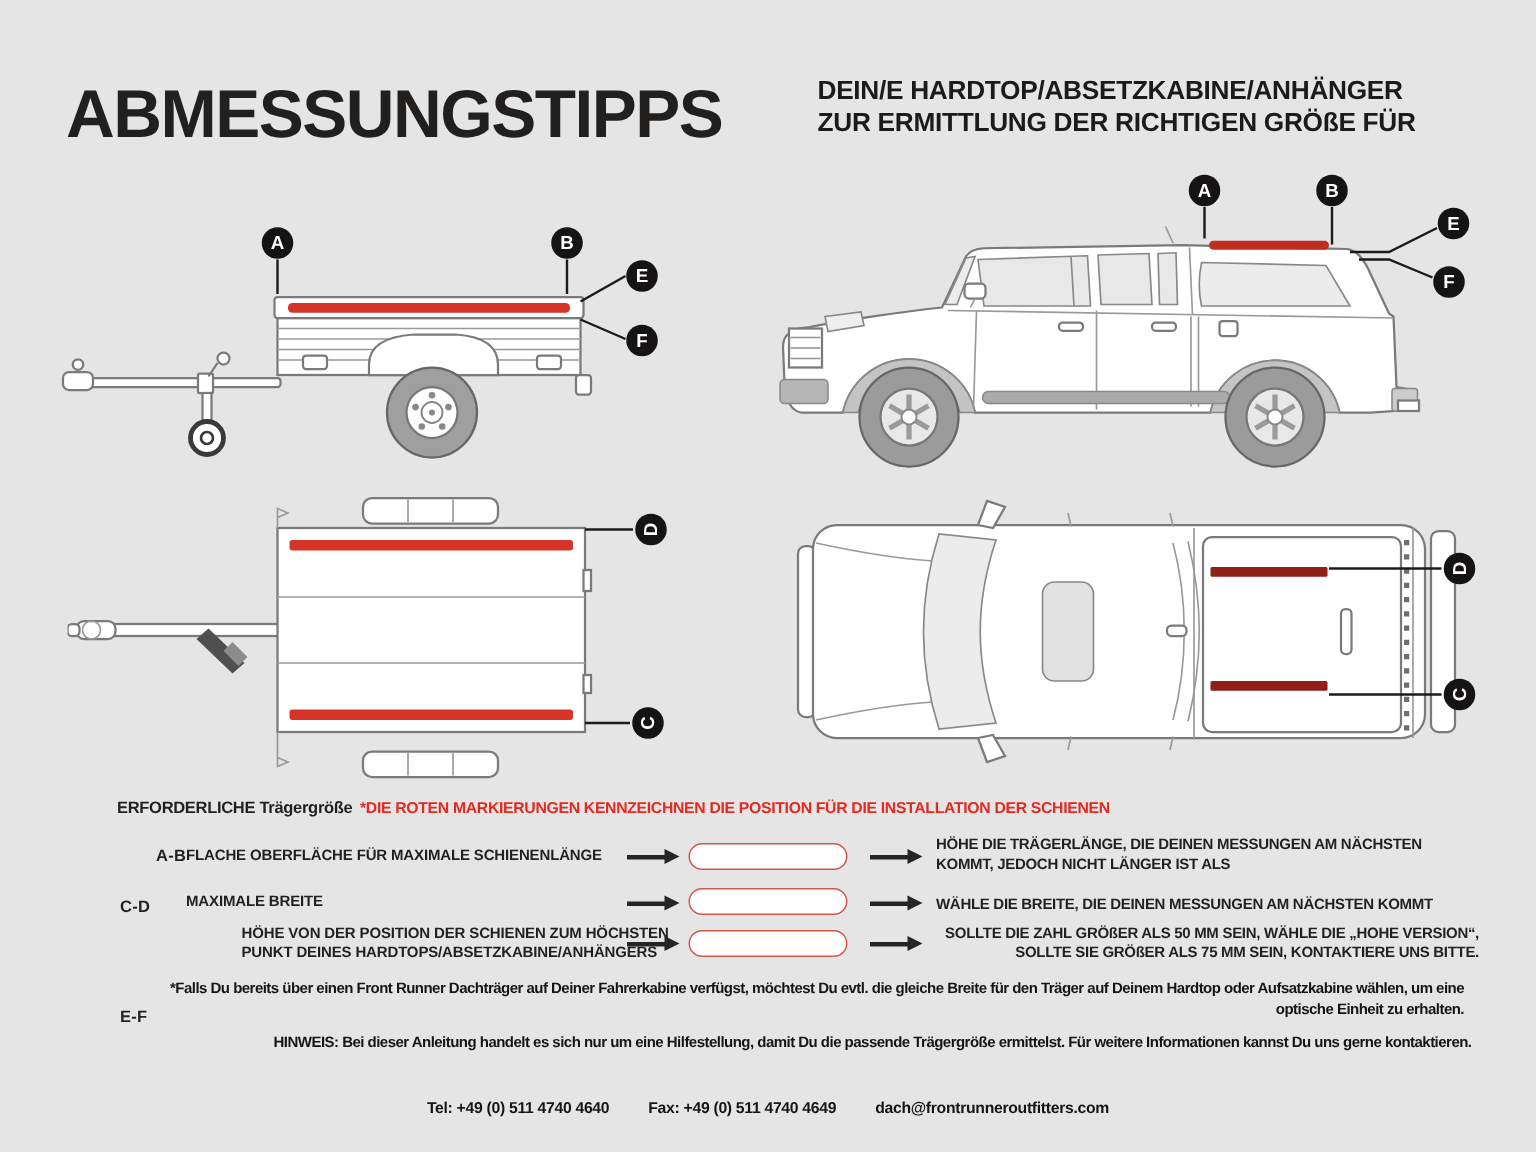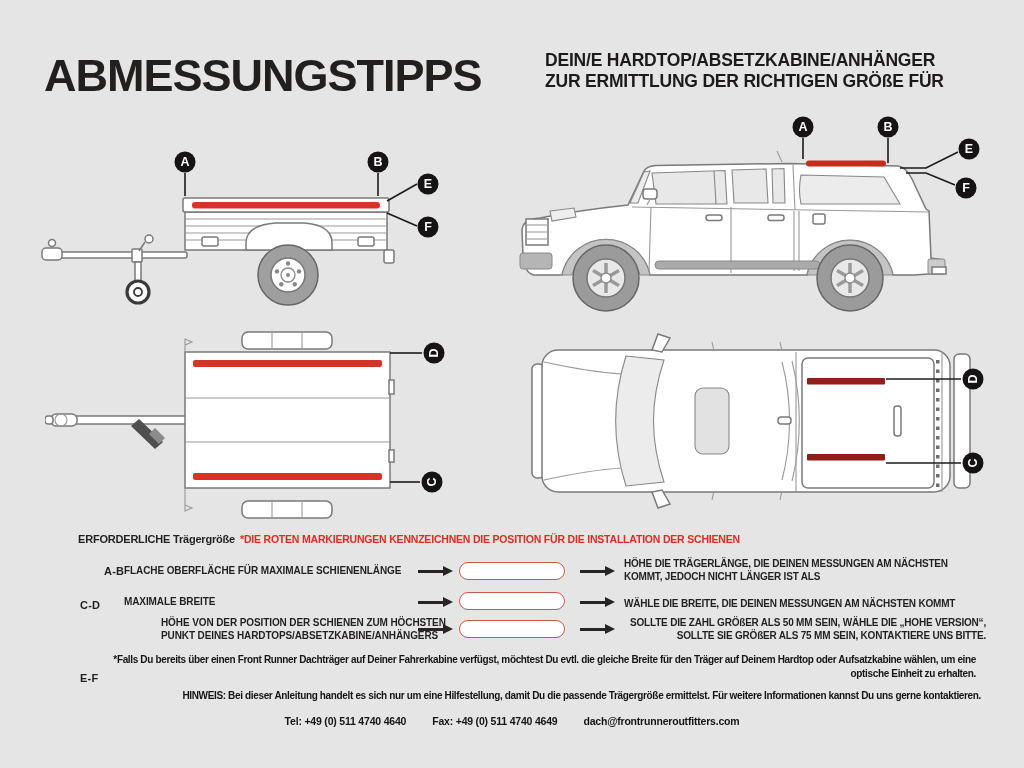--- a/index.html
+++ b/index.html
@@ -11,21 +11,21 @@
   .sec-head{font-size:11px;font-weight:bold;letter-spacing:-0.2px;white-space:nowrap;}
   .red{color:#e22a21;}
   .rkey{font-size:11px;font-weight:bold;letter-spacing:0.2px;}
   .rdesc{font-size:10px;font-weight:bold;letter-spacing:-0.1px;line-height:12.5px;}
   .rinstr{font-size:10px;font-weight:bold;letter-spacing:-0.2px;line-height:13px;}
   .pill{width:106px;height:18px;border:1.6px solid #d2574b;border-radius:11px;background:#fff;box-sizing:border-box;}
   .arrow{width:26px;height:2.6px;background:#262424;}
   .arrow::after{content:"";position:absolute;right:-9px;top:50%;transform:translateY(-50%);
     border-left:10px solid #262424;border-top:5.5px solid transparent;border-bottom:5.5px solid transparent;}
   .foot{font-size:10px;font-weight:bold;letter-spacing:-0.35px;line-height:13.5px;color:#161414;}
-  .contact{left:0;top:715px;width:1024px;display:flex;justify-content:center;gap:26px;
+  .contact{left:0;top:733px;width:1024px;display:flex;justify-content:center;gap:26px;
     font-size:10.5px;font-weight:bold;letter-spacing:-0.2px;color:#161414;}
   svg text.lbl{font-family:"Liberation Sans",sans-serif;font-weight:bold;font-size:12.5px;fill:#fff;}
   svg .ln{fill:#ffffff;stroke:#7a7a7a;stroke-width:1.5;}
   svg .thin{stroke:#999;stroke-width:1.1;fill:none;}
   svg .leader{stroke:#1c1a1a;stroke-width:1.6;fill:none;}
 </style>
 </head>
 <body>
 
 <div class="page">

